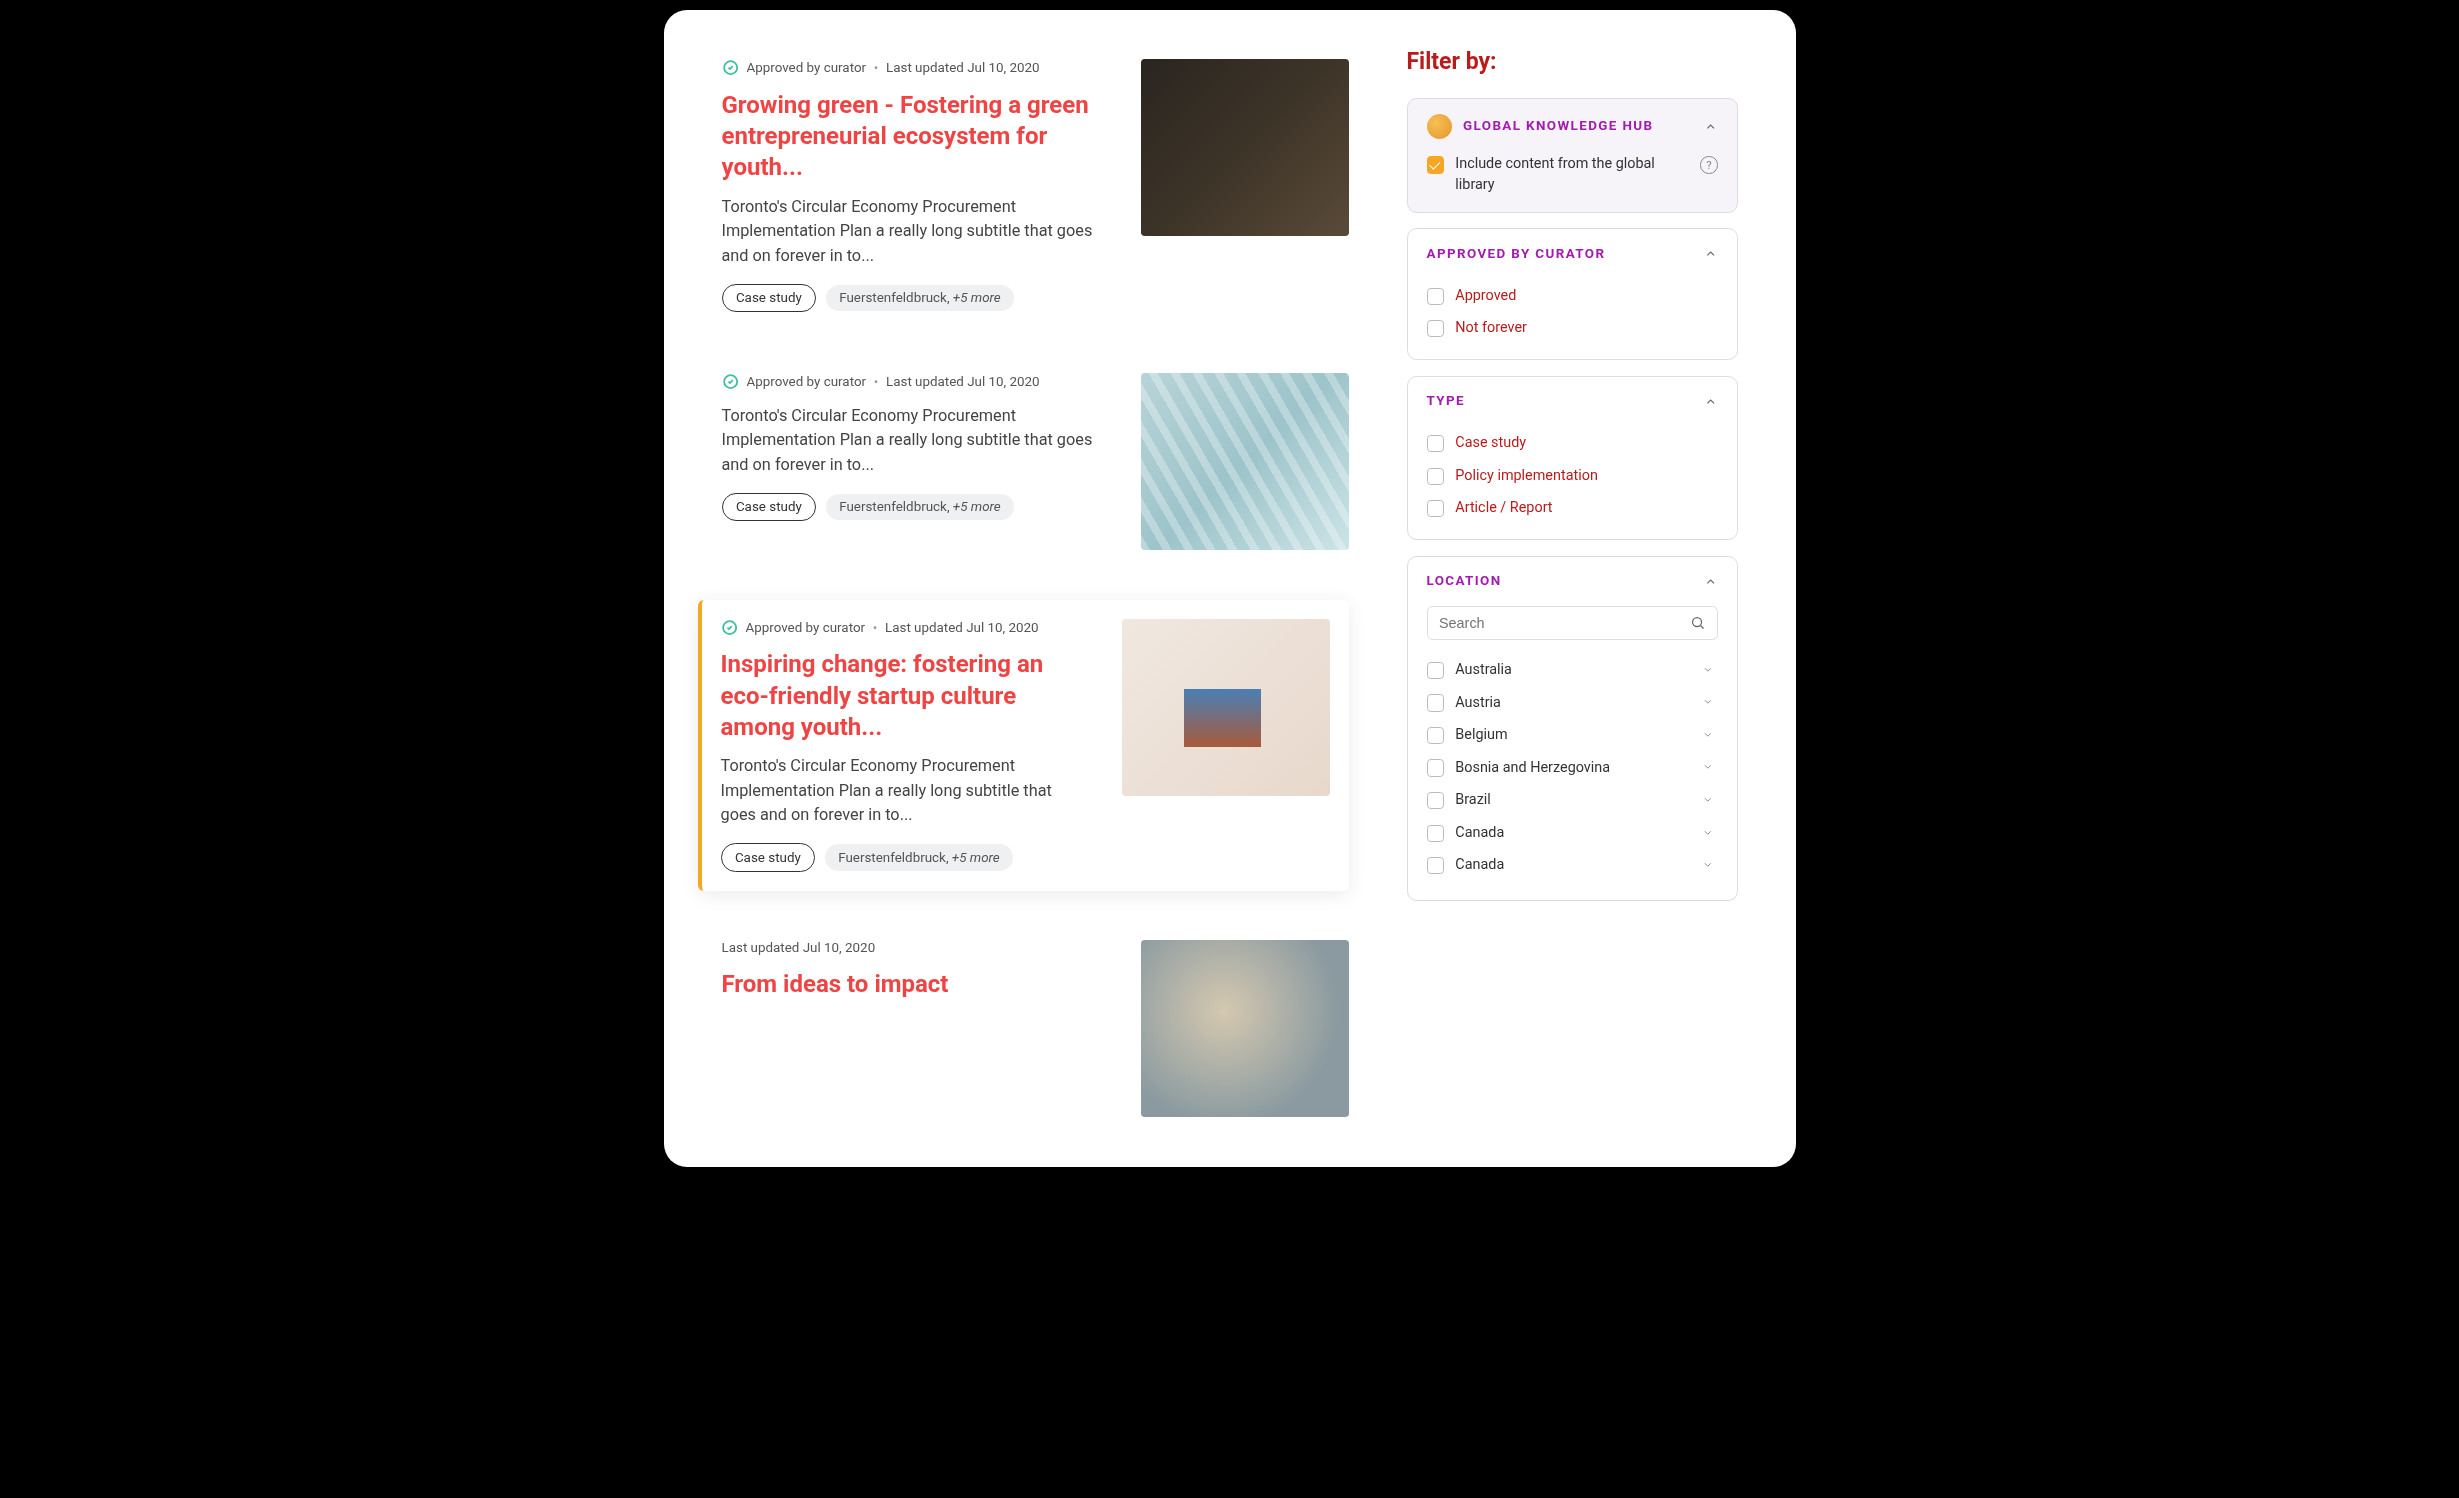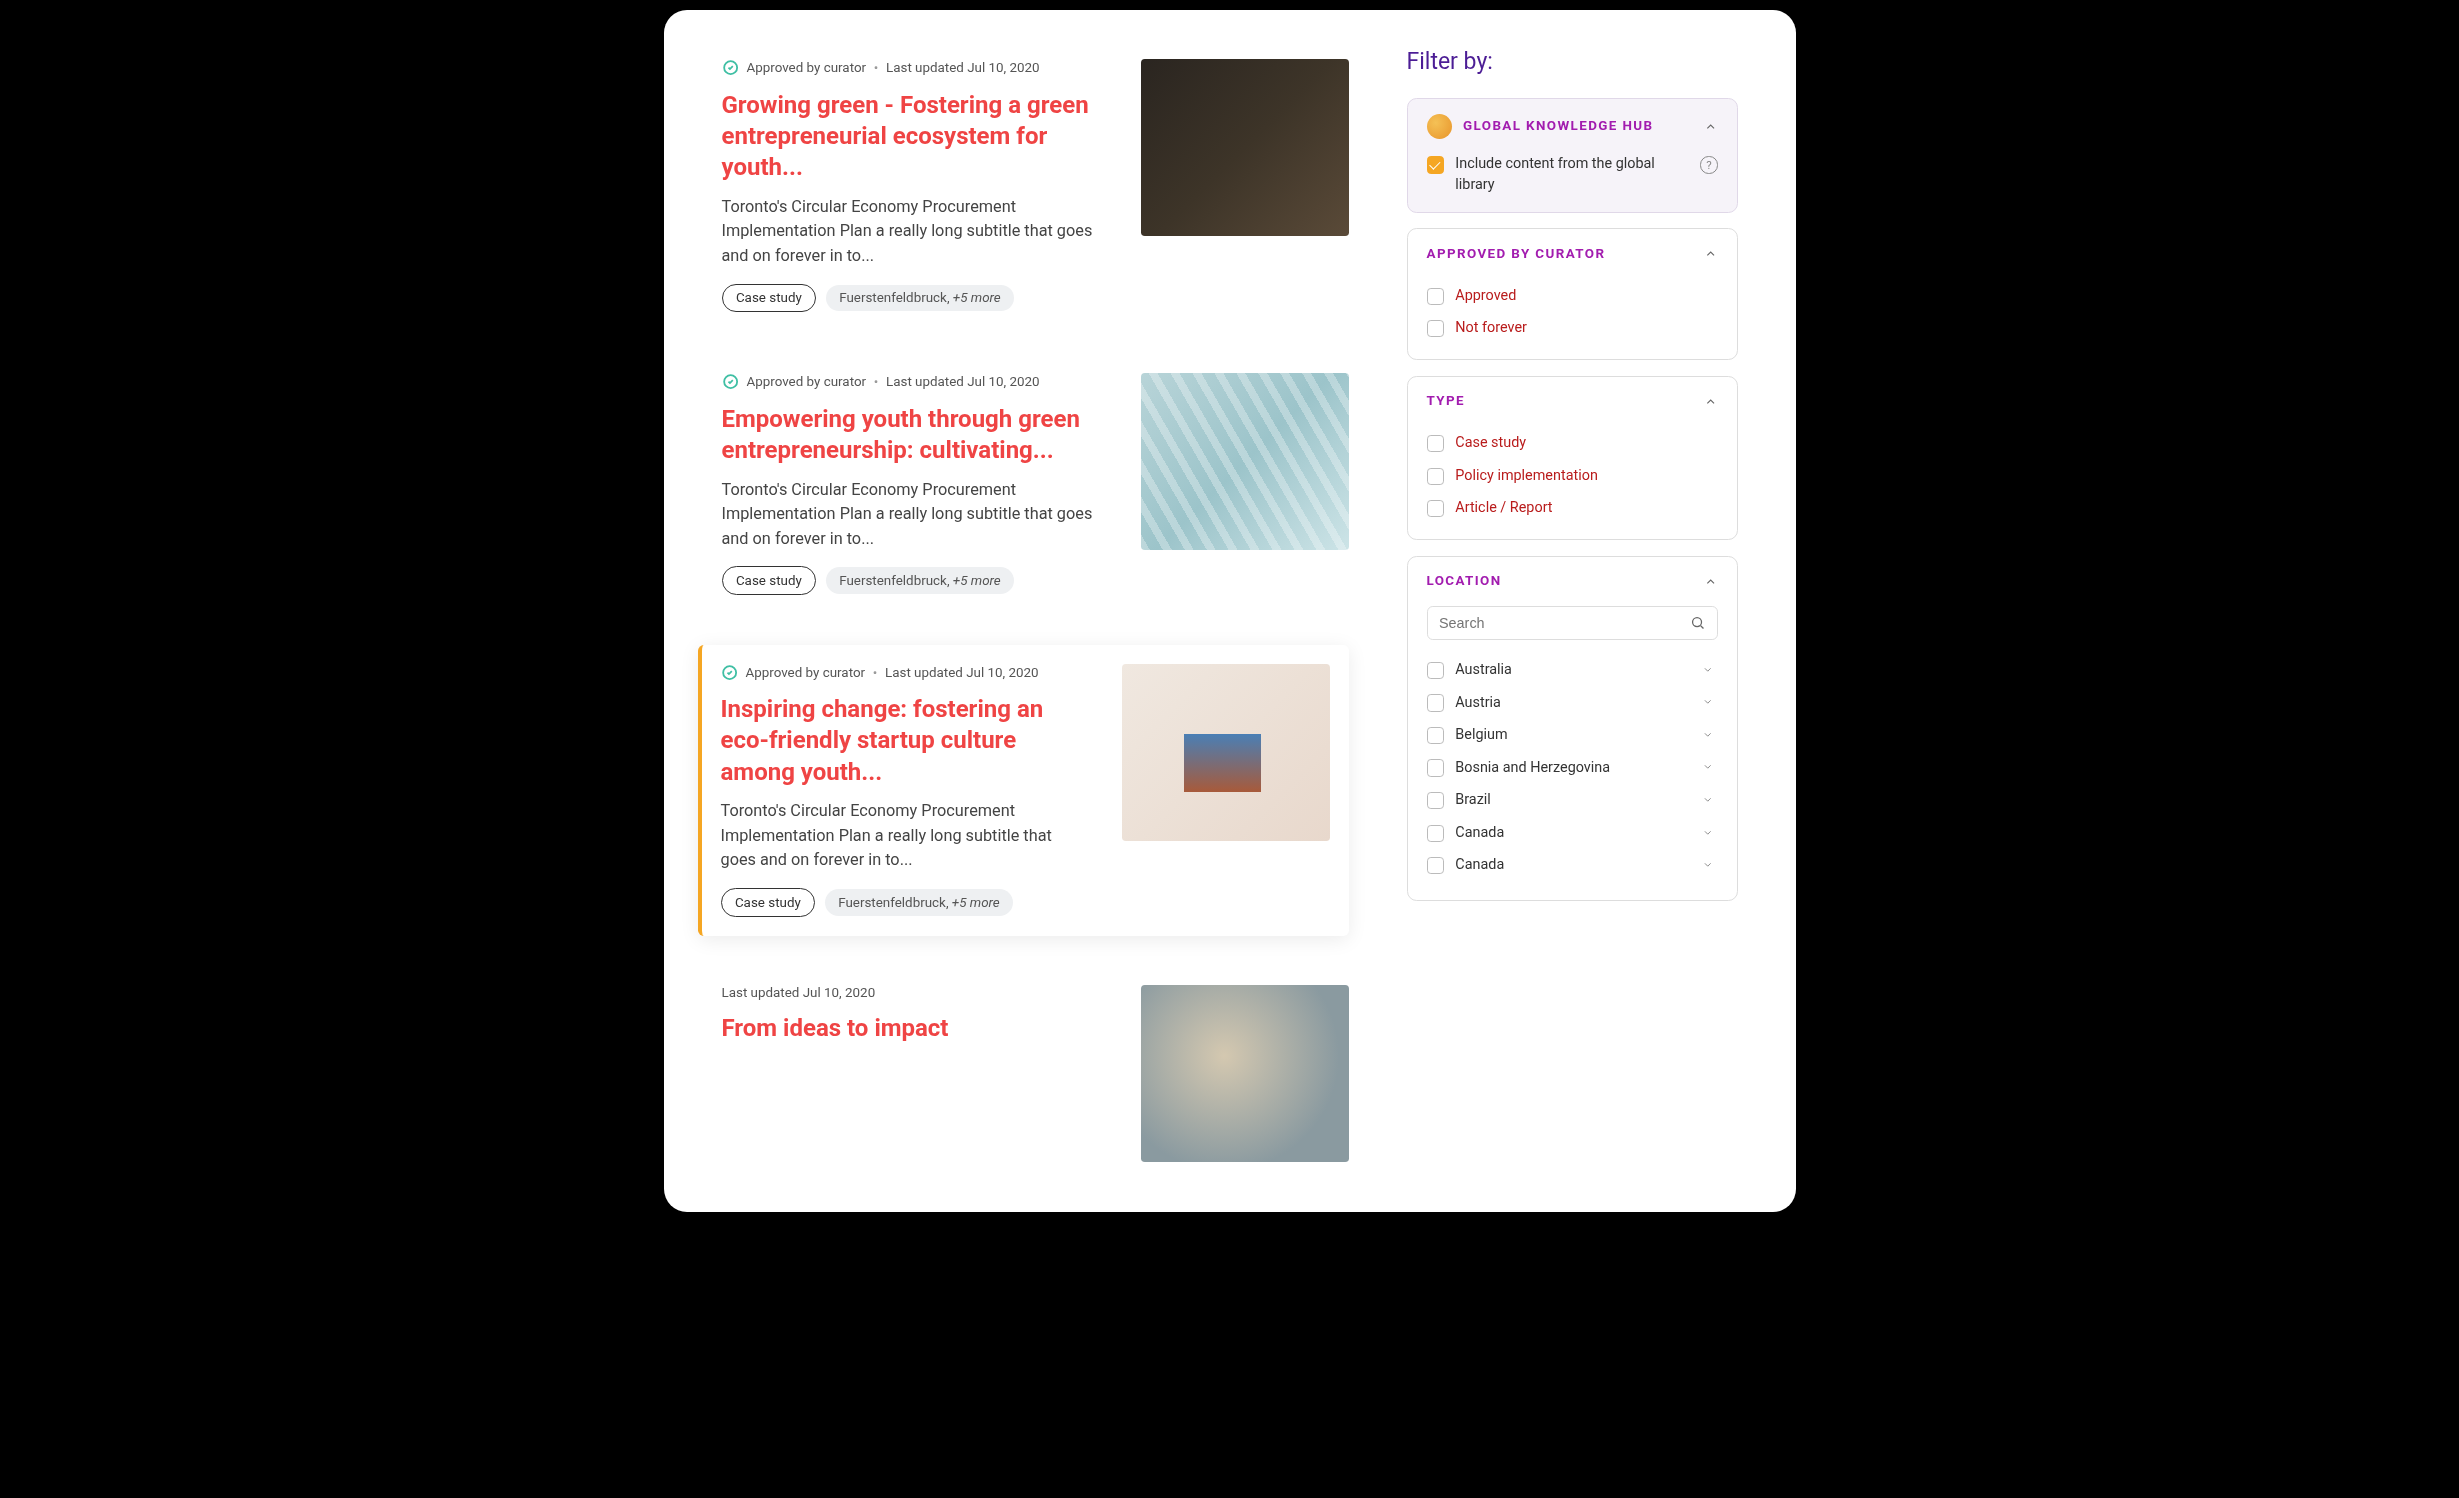--- a/index.html
+++ b/index.html
@@ -103,22 +103,22 @@
 .img3 { background: linear-gradient(135deg, #f0e8e0 0%, #e8d8cc 100%); position: relative; }
 .img3::after { content:''; position:absolute; left:30%; top:40%; width:77px; height:58px; background: linear-gradient(180deg,#4a7fb5,#a85a3a); }
 .img4 { background: radial-gradient(circle at 40% 40%, #d4c8b0 0%, #8a9aa0 70%); }
 
 .sidebar {
   width: 331px;
   flex-shrink: 0;
 }
 .sidebar-title {
   font-size: 23px;
-  font-weight: 400;
-  color: #4c1d95;
+  font-weight: 700;
+  color: #b91c1c;
   margin-bottom: 23px;
 }
 .filter-panel {
   border: 1px solid #ddd;
   border-radius: 9.6px;
   margin-bottom: 15.4px;
   overflow: hidden;
 }
 .filter-panel.global {
   background: #f6f3f9;
@@ -287,21 +287,20 @@
         <div class="card-body">
           <div class="card-meta">
             <span class="check-icon"><svg viewBox="0 0 24 24" fill="none" stroke="currentColor" stroke-width="2.5">
                 <path d="M9 12l2 2 4-4"></path>
                 <circle cx="12" cy="12" r="9"></circle>
               </svg></span>
             <span>Approved by curator</span>
             <span class="meta-dot">•</span>
             <span>Last updated Jul 10, 2020</span>
           </div>
-          <h3 class="card-title">Empowering youth through green entrepreneurship: cultivating...</h3>
           <p class="card-desc">Toronto's Circular Economy Procurement Implementation Plan a really long subtitle that goes and on forever in to...</p>
           <div class="card-tags">
             <span class="tag-pill">Case study</span>
             <span class="tag-soft">Fuerstenfeldbruck, <span class="more">+5 more</span></span>
           </div>
         </div>
         <div class="card-image img2"></div>
       </article>
       <article class="card highlighted">
         <div class="card-body">

